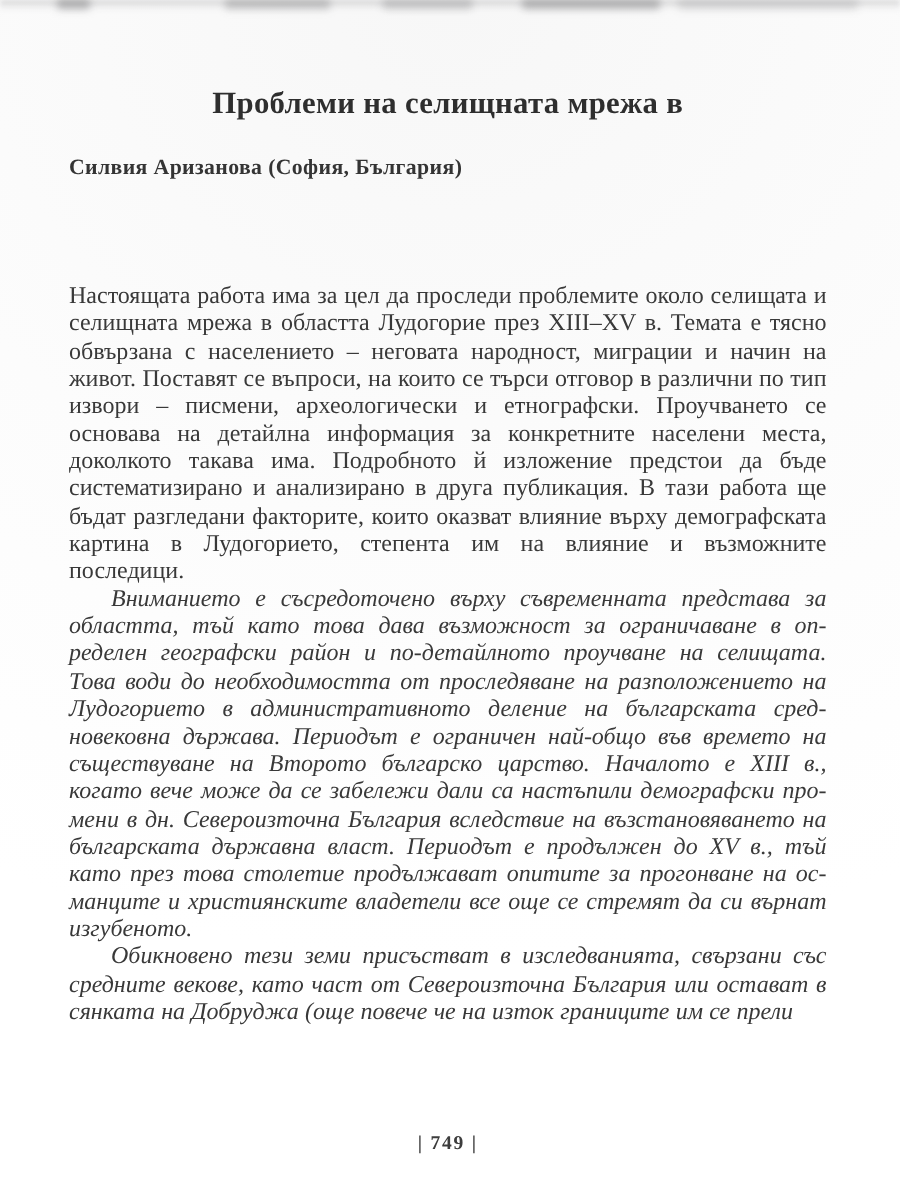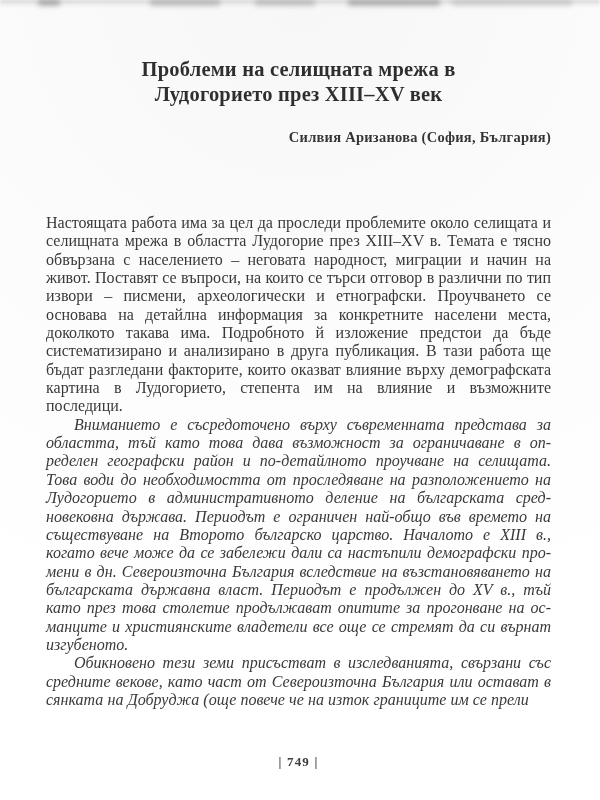--- a/index.html
+++ b/index.html
@@ -61,21 +61,21 @@
     line-height: 25px;
     color: #171717;
     letter-spacing: 0.2px;
   }
   .doc-title .title-line {
     display: block;
   }
   .doc-author {
     margin: 0;
     padding-top: 22px;
-    text-align: right;
+    text-align: left;
     font-size: 14.5px;
     font-weight: bold;
     color: #1d1d1d;
     letter-spacing: 0.25px;
   }
   #body-text {
     padding-top: 68px;
   }
   .para {
     margin: 0;
@@ -123,21 +123,20 @@
     <span class="blotch" style="left:150px; width:70px; opacity:0.75;"></span>
     <span class="blotch" style="left:255px; width:60px; opacity:0.65;"></span>
     <span class="blotch" style="left:348px; width:92px; opacity:0.95;"></span>
     <span class="blotch" style="left:452px; width:120px; opacity:0.45;"></span>
   </div>
 
   <div id="content">
 
     <h1 class="doc-title">
       <span class="title-line">Проблеми на селищната мрежа в</span>
-      <span class="title-line">Лудогорието през XIII–XV век</span>
     </h1>
 
     <p class="doc-author">Силвия Аризанова (София, България)</p>
 
     <div id="body-text">
       <p class="para">Настоящата работа има за цел да проследи проблемите около селища­та и селищната мрежа в областта Лудогорие през XIII–XV в. Темата е тясно обвързана с населението – неговата народност, миграции и начин на живот. Поставят се въпроси, на които се търси отговор в различни по тип извори – писмени, археологически и етнографски. Проучването се основава на детайлна информация за конкретните населени места, доколкото такава има. Подробното й изложение предстои да бъде систематизирано и анализирано в друга публика­ция. В тази работа ще бъдат разгледани факторите, които оказват влияние върху демографската картина в Лудогорието, степента им на влияние и възможните последици.</p>
       <p class="para indented">Вниманието е съсредоточено върху съвременната представа за областта, тъй като това дава възможност за ограничаване в оп­ределен географски район и по-детайлното проучване на селищата. Това води до необходимостта от проследяване на разположението на Лудогорието в административното деление на българската сред­новековна държава. Периодът е ограничен най-общо във времето на съществуване на Второто българско царство. Началото е XIII в., когато вече може да се забележи дали са настъпили демографски про­мени в дн. Североизточна България вследствие на възстановяването на българската държавна власт. Периодът е продължен до XV в., тъй като през това столетие продължават опитите за прогонване на ос­манците и християнските владетели все още се стремят да си върнат изгубеното.</p>
       <p class="para indented">Обикновено тези земи присъстват в изследванията, свързани със средните векове, като част от Североизточна България или остават в сянката на Добруджа (още повече че на изток границите им се прели­</p>
     </div>
 

